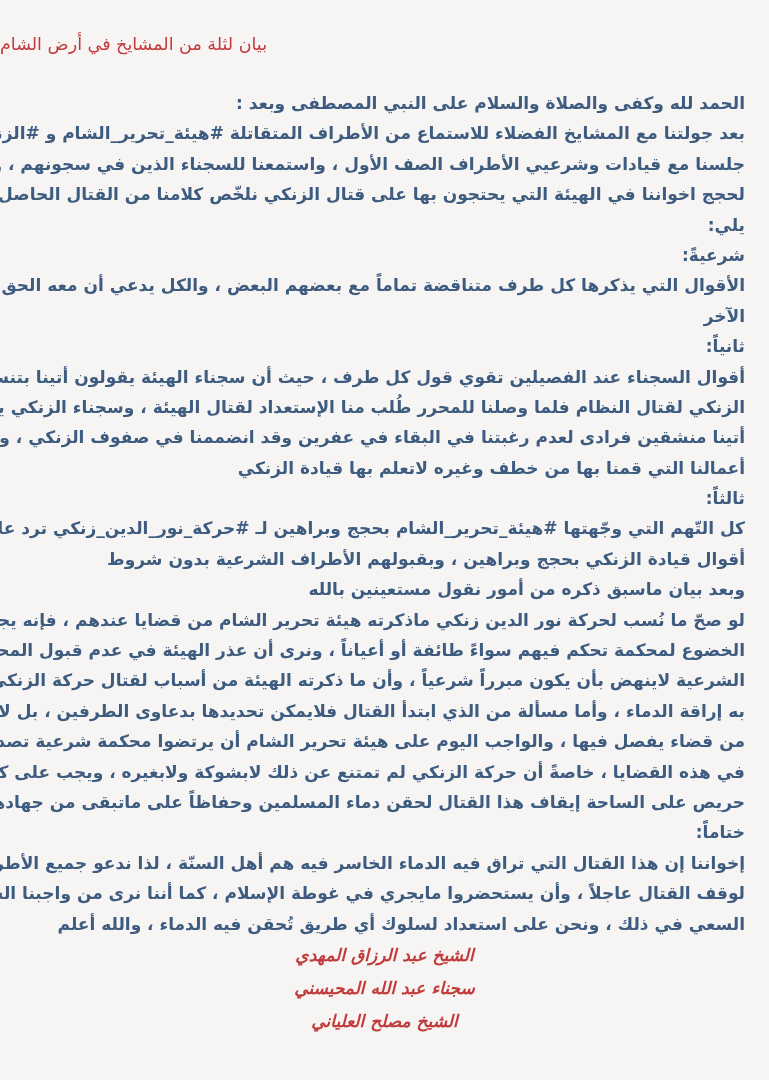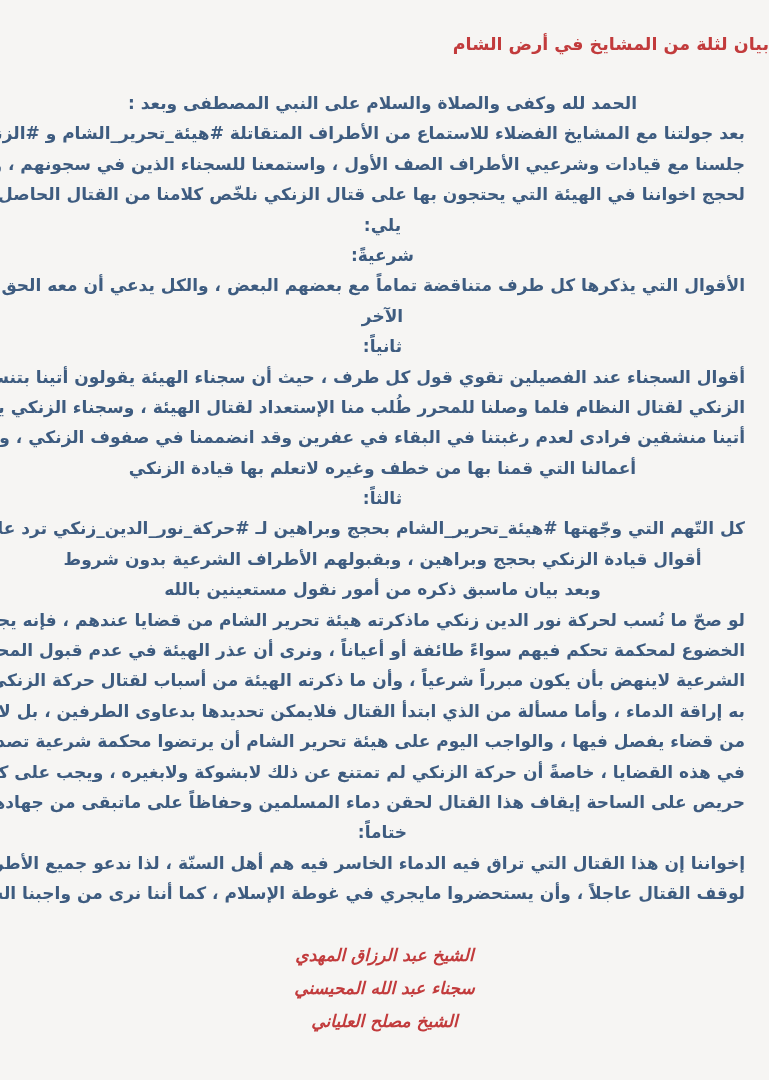--- a/index.html
+++ b/index.html
@@ -13,42 +13,41 @@
   }
   .page {
     position: absolute;
     inset: 0;
   }
   .title {
     position: absolute;
     top: 34px;
     left: 0;
     right: 0;
-    text-align: right;
+    text-align: left;
     font-size: 17.5px;
-    font-weight: bold;
+    font-weight: normal;
     color: var(--red, #c23b3c);
     letter-spacing: 0;
   }
   .body-text {
     position: absolute;
     top: 88px;
     right: 24px;
     left: 20px;
     color: var(--blue, #3e5c80);
     font-size: 17px;
     font-weight: bold;
     text-align: right;
   }
   .body-text .line {
     line-height: 30.4px;
     height: 30.4px;
     white-space: nowrap;
     overflow: visible;
-    text-align: center;
   }
   .signatures {
     position: absolute;
     top: 939px;
     left: 0;
     right: 0;
     text-align: center;
     color: var(--red, #c23b3c);
     font-size: 17px;
     font-weight: bold;
@@ -87,20 +86,21 @@
       <div class="line">لو صحّ ما نُسب لحركة نور الدين زنكي ماذكرته هيئة تحرير الشام من قضايا عندهم ، فإنه يجب</div>
       <div class="line">الخضوع لمحكمة تحكم فيهم سواءً طائفة أو أعياناً ، ونرى أن عذر الهيئة في عدم قبول المحكمة</div>
       <div class="line">الشرعية لاينهض بأن يكون مبرراً شرعياً ، وأن ما ذكرته الهيئة من أسباب لقتال حركة الزنكي لايصح</div>
       <div class="line">به إراقة الدماء ، وأما مسألة من الذي ابتدأ القتال فلايمكن تحديدها بدعاوى الطرفين ، بل لابد لها</div>
       <div class="line">من قضاء يفصل فيها ، والواجب اليوم على هيئة تحرير الشام أن يرتضوا محكمة شرعية تصدر حكمها</div>
       <div class="line">في هذه القضايا ، خاصةً أن حركة الزنكي لم تمتنع عن ذلك لابشوكة ولابغيره ، ويجب على كل عاقل</div>
       <div class="line">حريص على الساحة إيقاف هذا القتال لحقن دماء المسلمين وحفاظاً على ماتبقى من جهادهم</div>
       <div class="line">ختاماً:</div>
       <div class="line">إخواننا إن هذا القتال التي تراق فيه الدماء الخاسر فيه هم أهل السنّة ، لذا ندعو جميع الأطراف</div>
       <div class="line">لوقف القتال عاجلاً ، وأن يستحضروا مايجري في غوطة الإسلام ، كما أننا نرى من واجبنا الشرعي</div>
+      <div class="line">السعي في ذلك ، ونحن على استعداد لسلوك أي طريق تُحقن فيه الدماء ، والله أعلم</div>
     </div>
 
   <div class="signatures" id="signatures">
       <div class="sig-line">الشيخ عبد الرزاق المهدي</div>
       <div class="sig-line">سجناء عبد الله المحيسني</div>
       <div class="sig-line">الشيخ مصلح العلياني</div>
     </div>
 </div>
 
 </body></html>

